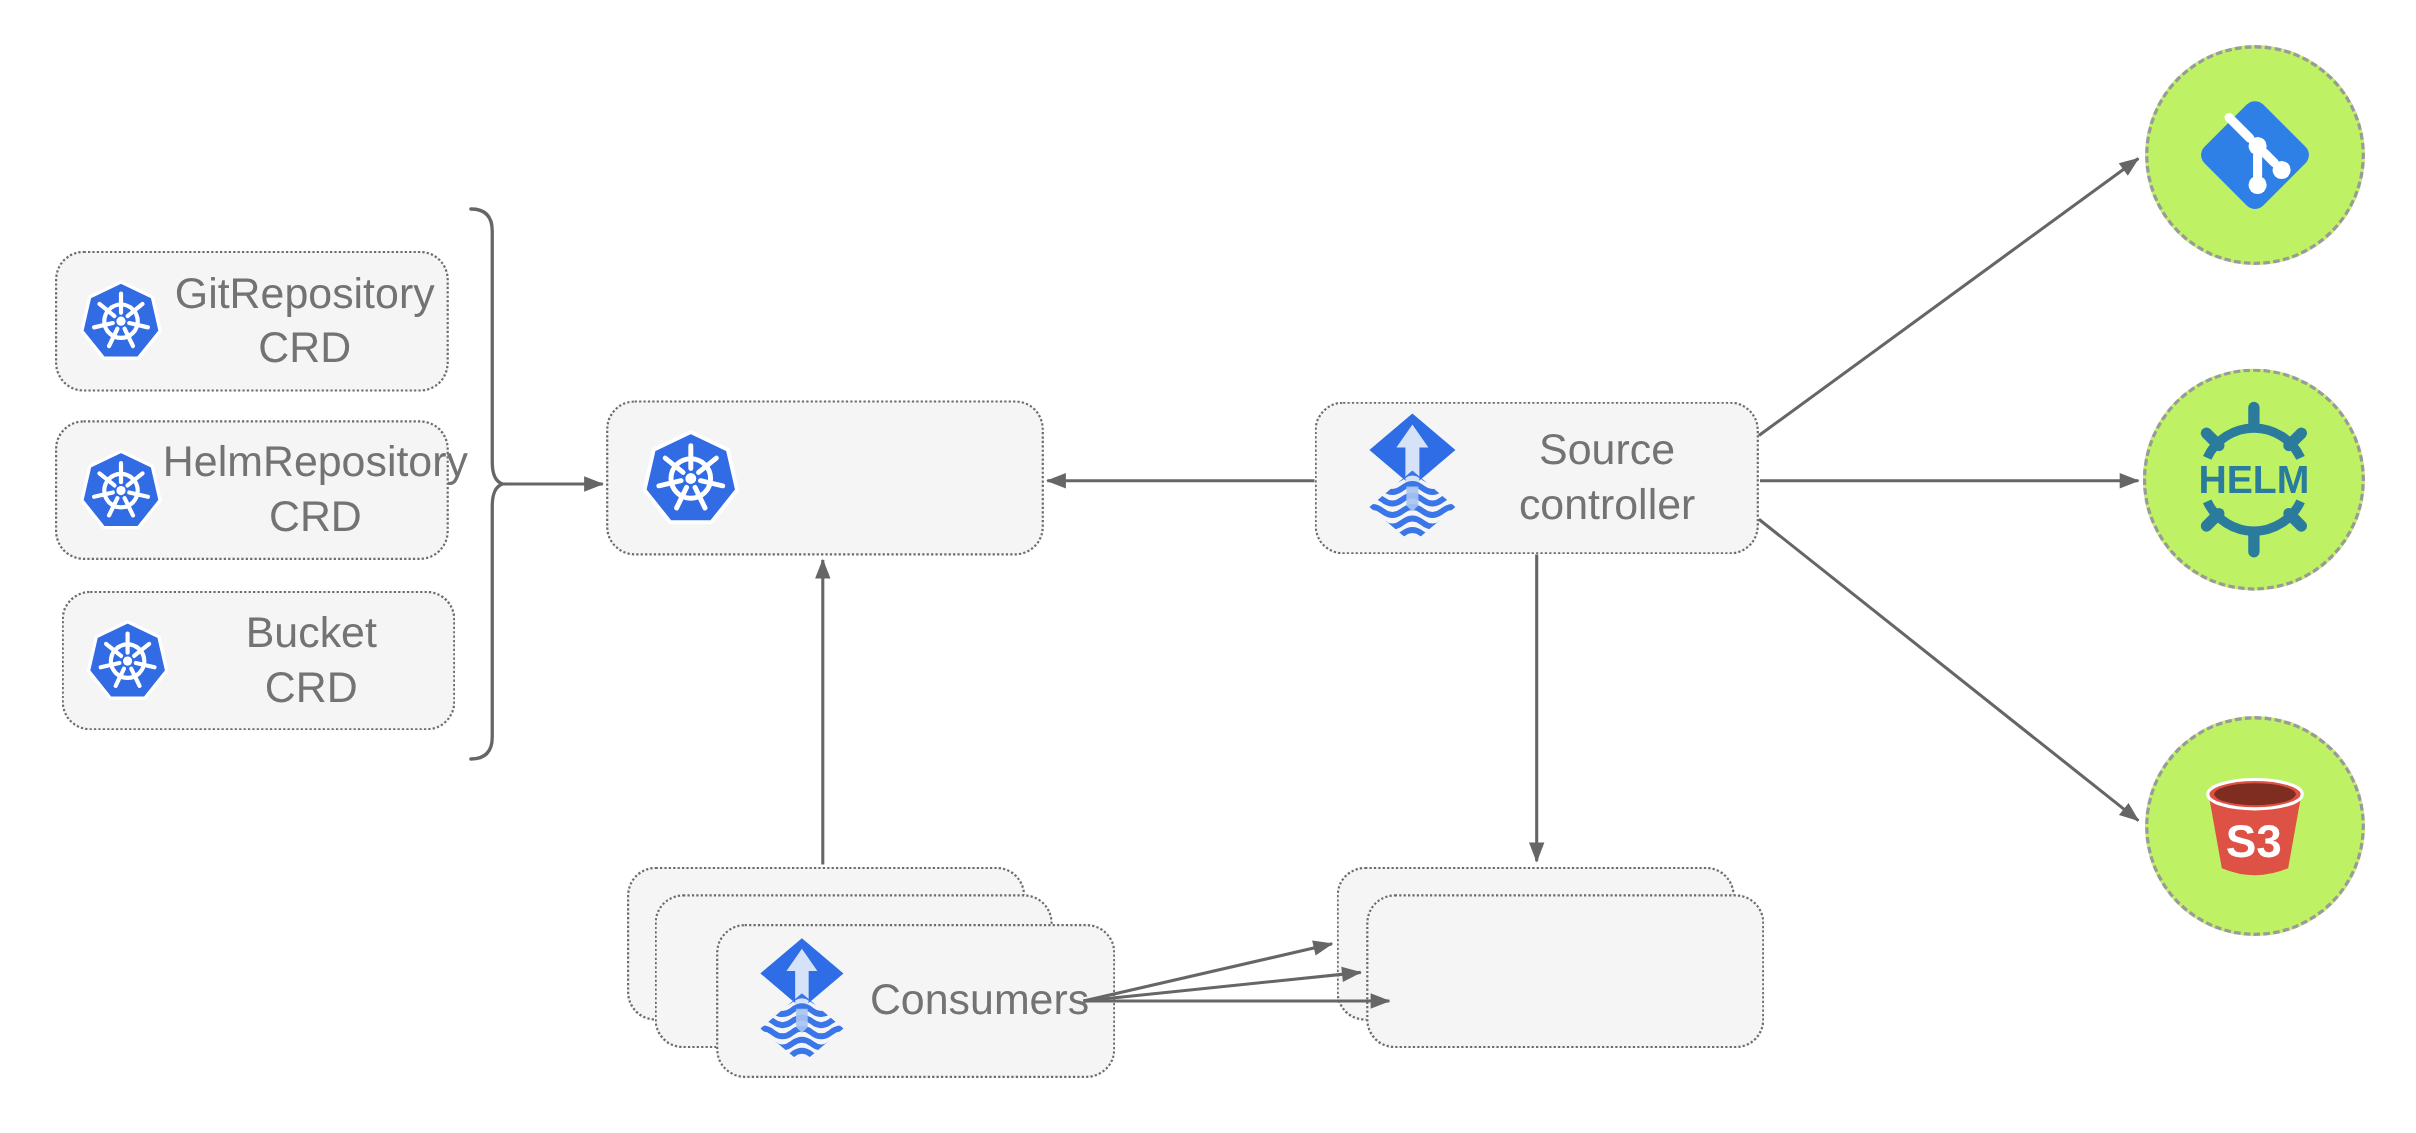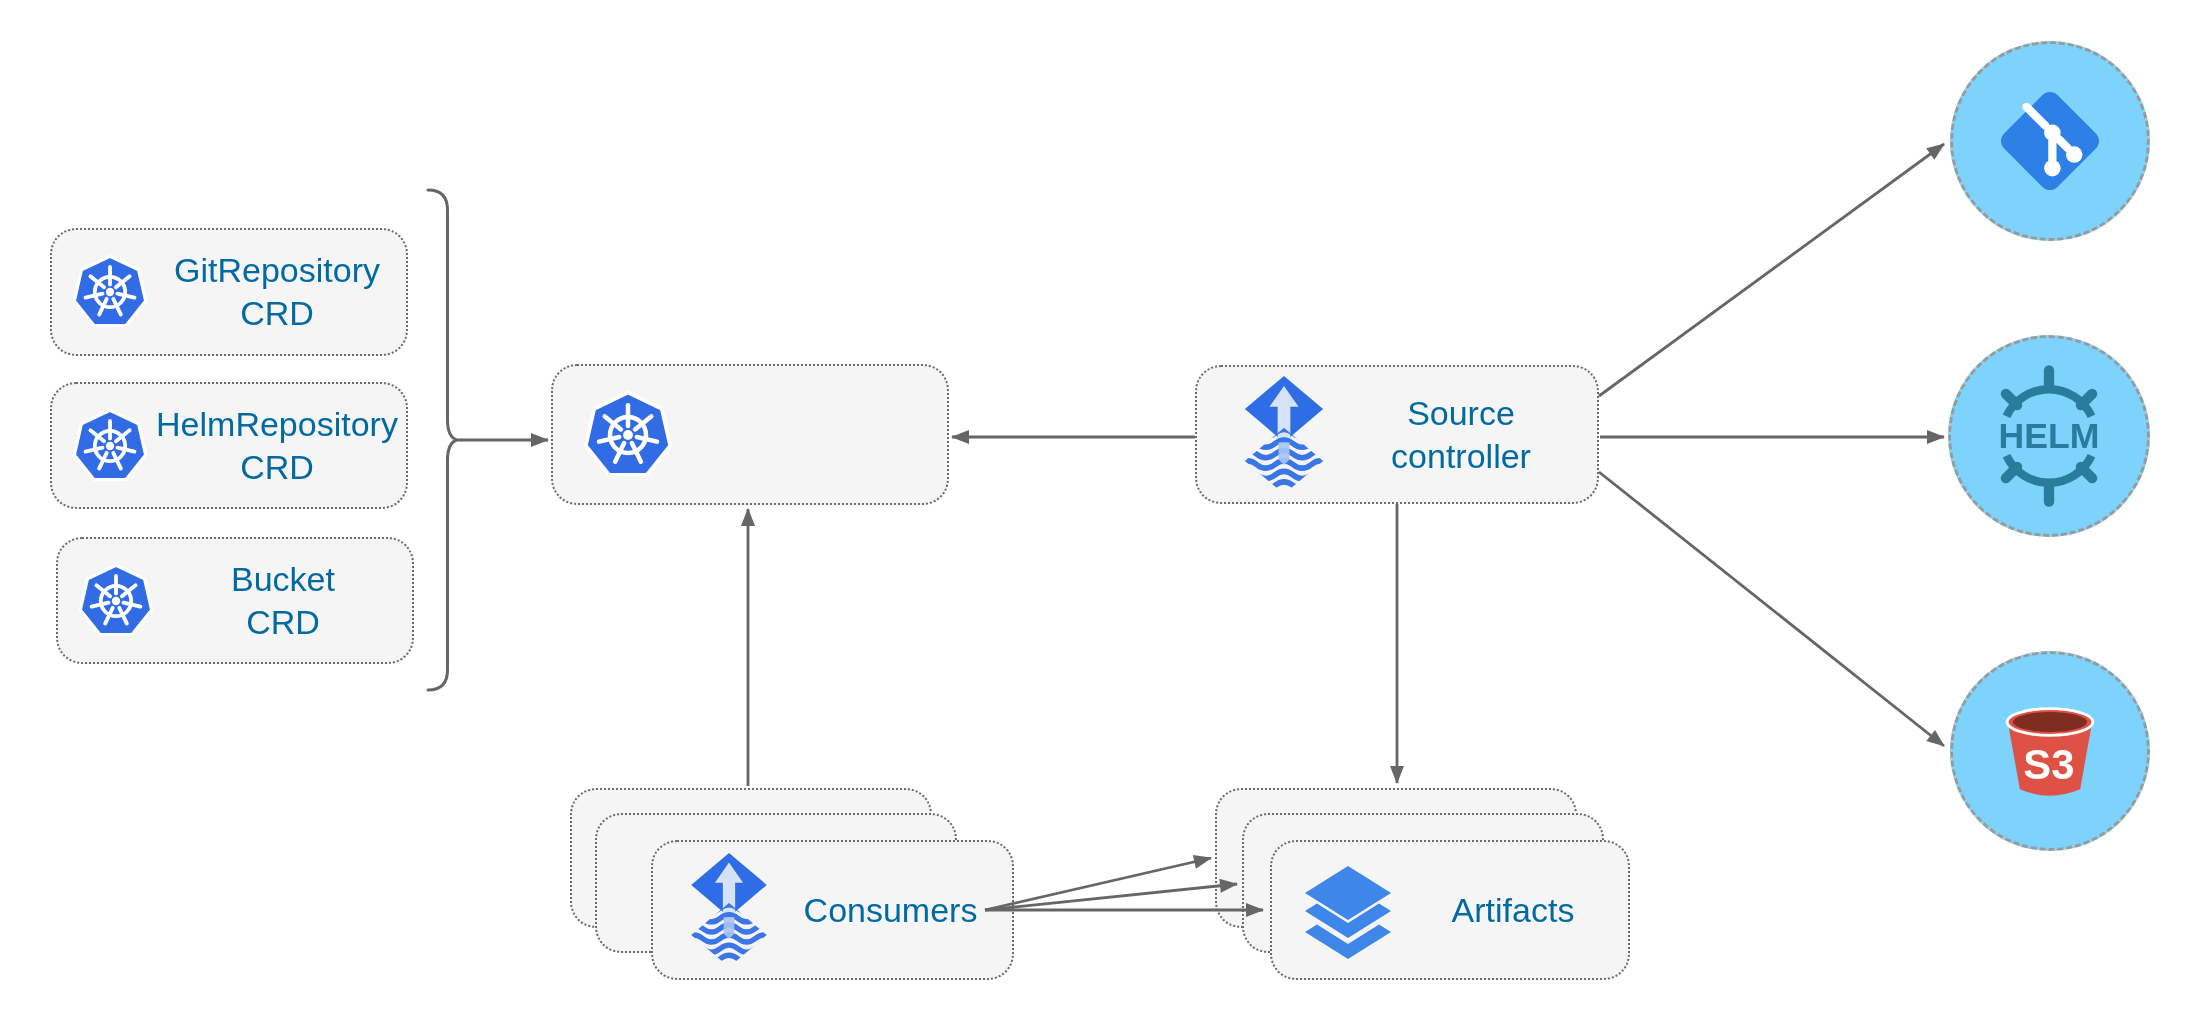--- a/index.html
+++ b/index.html
@@ -1,21 +1,21 @@
 <!DOCTYPE html>
 <html><head>
 <meta charset="utf-8">
 <style>
   html,body{margin:0;padding:0;background:#ffffff;}
   .canvas{position:relative;width:2196px;height:1030px;background:#ffffff;overflow:hidden;
           font-family:"Liberation Sans",sans-serif;color:#0b0b0b;}
   .node{position:absolute;background:#F5F5F5;border:2.5px dotted #6b6b6b;border-radius:26px;
         box-sizing:border-box;display:flex;align-items:center;}
-  .label{flex:1;text-align:center;font-size:34px;line-height:1.26;white-space:pre-line;color:#0369a1;}
-  .ext{position:absolute;border-radius:50%;border:3px dashed #9a9a9a;background:#7dd3fc;
+  .label{flex:1;text-align:center;font-size:39px;line-height:1.26;white-space:pre-line;color:#737373;}
+  .ext{position:absolute;border-radius:50%;border:3px dashed #9a9a9a;background:#bef264;
        box-sizing:border-box;display:flex;align-items:center;justify-content:center;}
   .icon{flex:0 0 auto;}
   svg.overlay{position:absolute;left:0;top:0;pointer-events:none;z-index:10;}
   .edge{stroke:#666666;stroke-width:2.8;fill:none;}
   .bracket{stroke:#666666;stroke-width:3;fill:none;stroke-linecap:round;}
   
   .k8s-blue{fill:#326CE5;}
   .flux-blue{fill:#2E6DE5;}
   .git-blue{fill:#2E80E6;}
   .helm-teal{fill:#2B7C9C;}
@@ -142,26 +142,20 @@
   <div class="node" style="left:595px;top:813px;width:362px;height:140px"></div>
   <div class="node" style="left:651px;top:840px;width:363px;height:140px">
     <svg class="icon" style="width:80px;height:116px;margin-left:36px">
         <use href="#icon-flux"></use>
       </svg>
     <div class="label">Consumers</div>
   </div>
 
   <div class="node" style="left:1215px;top:788px;width:362px;height:140px"></div>
   <div class="node" style="left:1242px;top:813px;width:362px;height:140px"></div>
-  <div class="node" style="left:1270px;top:840px;width:360px;height:140px">
-    <svg class="icon" style="width:100px;height:100px;margin-left:26px">
-        <use href="#icon-layers"></use>
-      </svg>
-    <div class="label">Artifacts</div>
-  </div>
 
   <div class="ext" style="left:1950px;top:41px;width:200px;height:200px">
     <svg style="width:118px;height:118px">
         <use href="#icon-git"></use>
       </svg>
   </div>
   <div class="ext" style="left:1948px;top:335px;width:202px;height:202px">
     <svg style="width:150px;height:150px" viewBox="0 0 160 160">
       <use href="#icon-helm"></use>
       <text x="80" y="93" text-anchor="middle" font-family="Liberation Sans, sans-serif" font-size="38" font-weight="bold" class="helm-teal">HELM</text>

